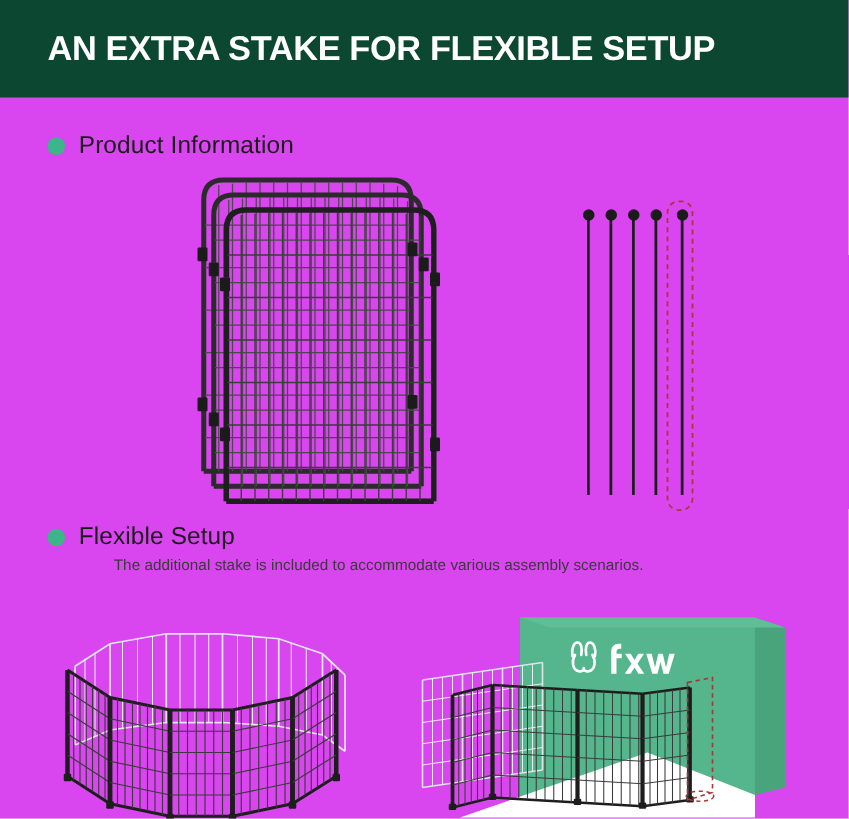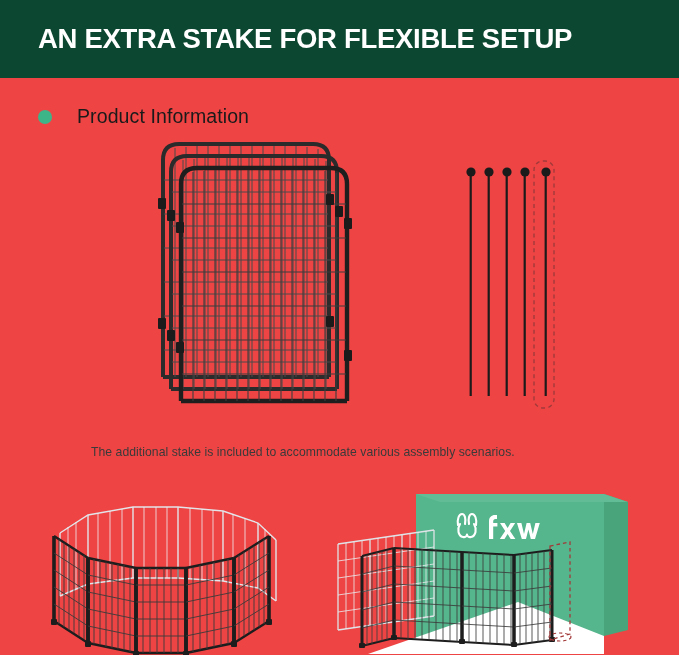--- a/index.html
+++ b/index.html
@@ -8,21 +8,21 @@
     background: #ffffff;
   }
   body {
     font-family: "Liberation Sans", sans-serif;
     -webkit-font-smoothing: antialiased;
   }
   #page {
     position: relative;
     width: 679px;
     height: 655px;
-    background: #ef4444;
+    background: #d946ef;
     overflow: hidden;
   }
 
   
   .header-band {
     position: absolute;
     left: 0; top: 0;
     width: 679px;
     height: 78px;
     background: #0c4731;
@@ -39,21 +39,21 @@
     line-height: 34px;
     white-space: nowrap;
     font-family: "Liberation Sans", sans-serif;
   }
 
   
   .section-head {
     position: absolute;
     display: flex;
     align-items: center;
-    gap: 25px;
+    gap: 11px;
   }
   .bullet-dot {
     width: 14px;
     height: 14px;
     border-radius: 50%;
     background: #3eb489;
     flex: 0 0 auto;
   }
   .section-title {
     font-size: 19.5px;
@@ -245,20 +245,24 @@
       </g>
 
       <g>
         <rect x="76" y="3" width="20" height="247" rx="9" fill="none" stroke="#a33a3a" stroke-width="1.4" stroke-dasharray="4 3.4"></rect>
         <circle cx="88" cy="14" r="4.6" fill="#1b1b1b"></circle>
         <rect x="86.6" y="16" width="2.2" height="222" fill="#1b1b1b"></rect>
       </g>
     </svg>
   </div>
 
+  <div class="section-head" id="sec-flexible">
+    <span class="bullet-dot"></span>
+    <span class="section-title">Flexible Setup</span>
+  </div>
   <div class="section-sub">The additional stake is included to accommodate various assembly scenarios.</div>
 
   <div class="illus" id="illus-pen">
     <svg width="310" height="167" viewBox="0 0 310 167">
 
       <g stroke="#e2e5e9" stroke-width="1.4" fill="none">
 
         <path d="M42,45 L70,27 L115,19 L160,19 L205,23 L240,35 L258,52"></path>
         <path d="M42,45 L42,108"></path>
           <path d="M70,27 L70,96"></path>

